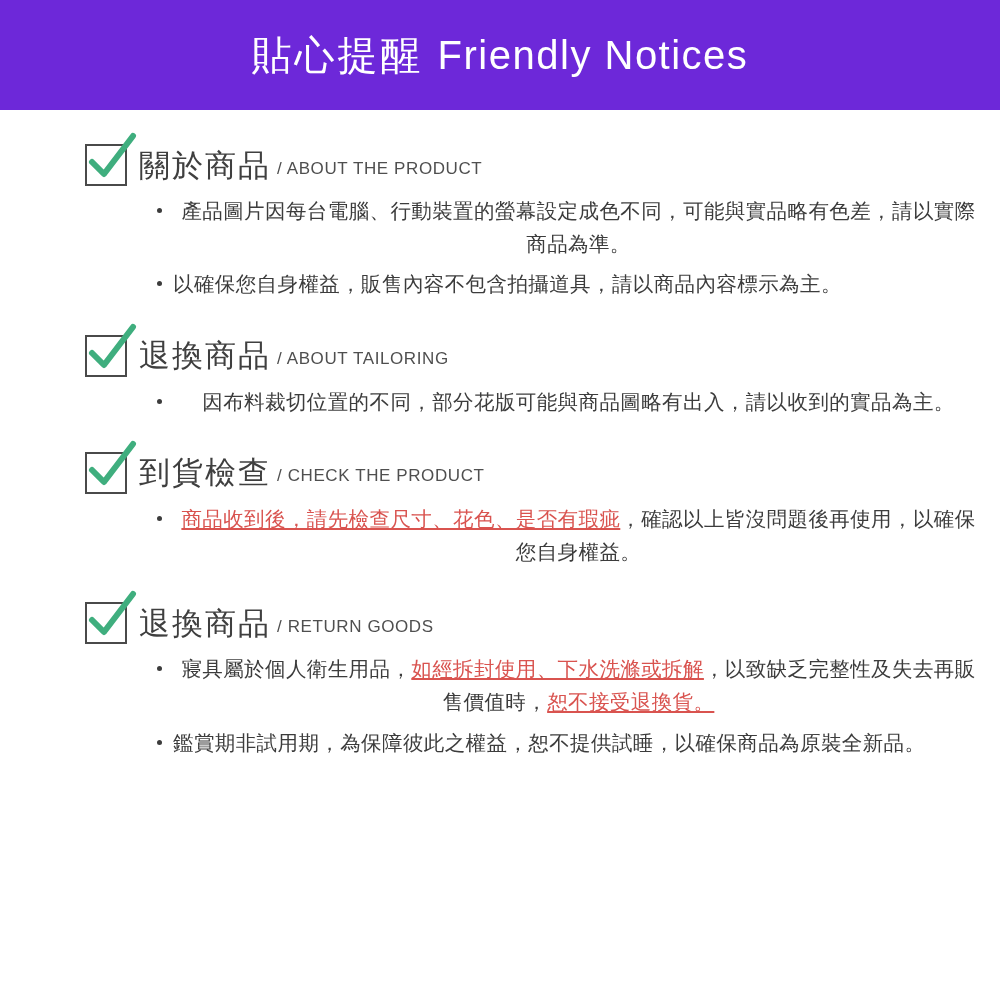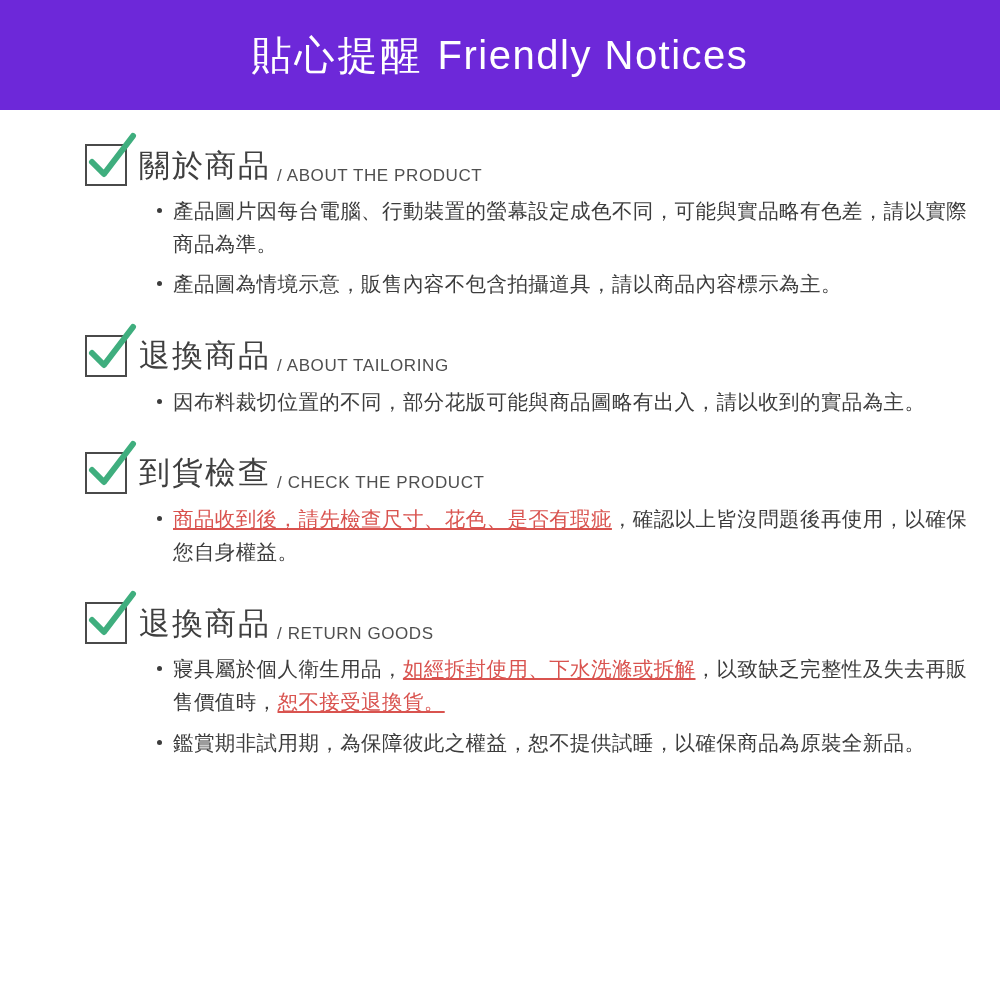--- a/index.html
+++ b/index.html
@@ -90,38 +90,38 @@
     font-weight: 400;
     line-height: 1;
   }
   .sec-title-en {
     font-size: 17px;
     letter-spacing: 0.6px;
     color: #4f4f4f;
     margin-left: 6px;
     line-height: 1;
     position: relative;
-    top: 10px;
+    top: 3px;
   }
 
   .bullets {
     margin: 0;
     padding: 0;
     list-style: none;
   }
   .bullets li {
     position: relative;
     padding-left: 22px;
     font-size: 20.5px;
     line-height: 1.62;
     letter-spacing: 0.4px;
     color: #3c3c3c;
     margin-top: 7px;
   }
-  .bullets li:first-child { margin-top: 6px; }
+  .bullets li:first-child { margin-top: 6px; text-align: center; }
   .bullets li::before {
     content: "";
     position: absolute;
     left: 6px;
     top: 14px;
     width: 5px;
     height: 5px;
     border-radius: 50%;
     background: #3c3c3c;
   }
@@ -154,21 +154,21 @@
             <svg viewBox="0 0 56 56" xmlns="http://www.w3.org/2000/svg">
               <path d="M9 30 L21 42 L50 4" fill="none" stroke="#3fae7e" stroke-width="6" stroke-linecap="round" stroke-linejoin="round"></path>
             </svg>
           </span>
           <span class="sec-title-zh">關於商品</span>
           <span class="sec-title-en">/ ABOUT THE PRODUCT</span>
         </div>
         <div class="sec-body">
           <ul class="bullets">
             <li><span>產品圖片因每台電腦、行動裝置的螢幕設定成色不同，可能與實品略有色差，請以實際商品為準。</span></li>
-            <li><span>產品圖為情境示意，販售內容不包含拍攝道具，請以商品內容標示為主。</span></li>
+            <li><span>以確保您自身權益，販售內容不包含拍攝道具，請以商品內容標示為主。</span></li>
           </ul>
         </div>
       </div>
       <div class="section">
         <div class="sec-head">
           <span class="checkbox">
             <svg viewBox="0 0 56 56" xmlns="http://www.w3.org/2000/svg">
               <path d="M9 30 L21 42 L50 4" fill="none" stroke="#3fae7e" stroke-width="6" stroke-linecap="round" stroke-linejoin="round"></path>
             </svg>
           </span>

